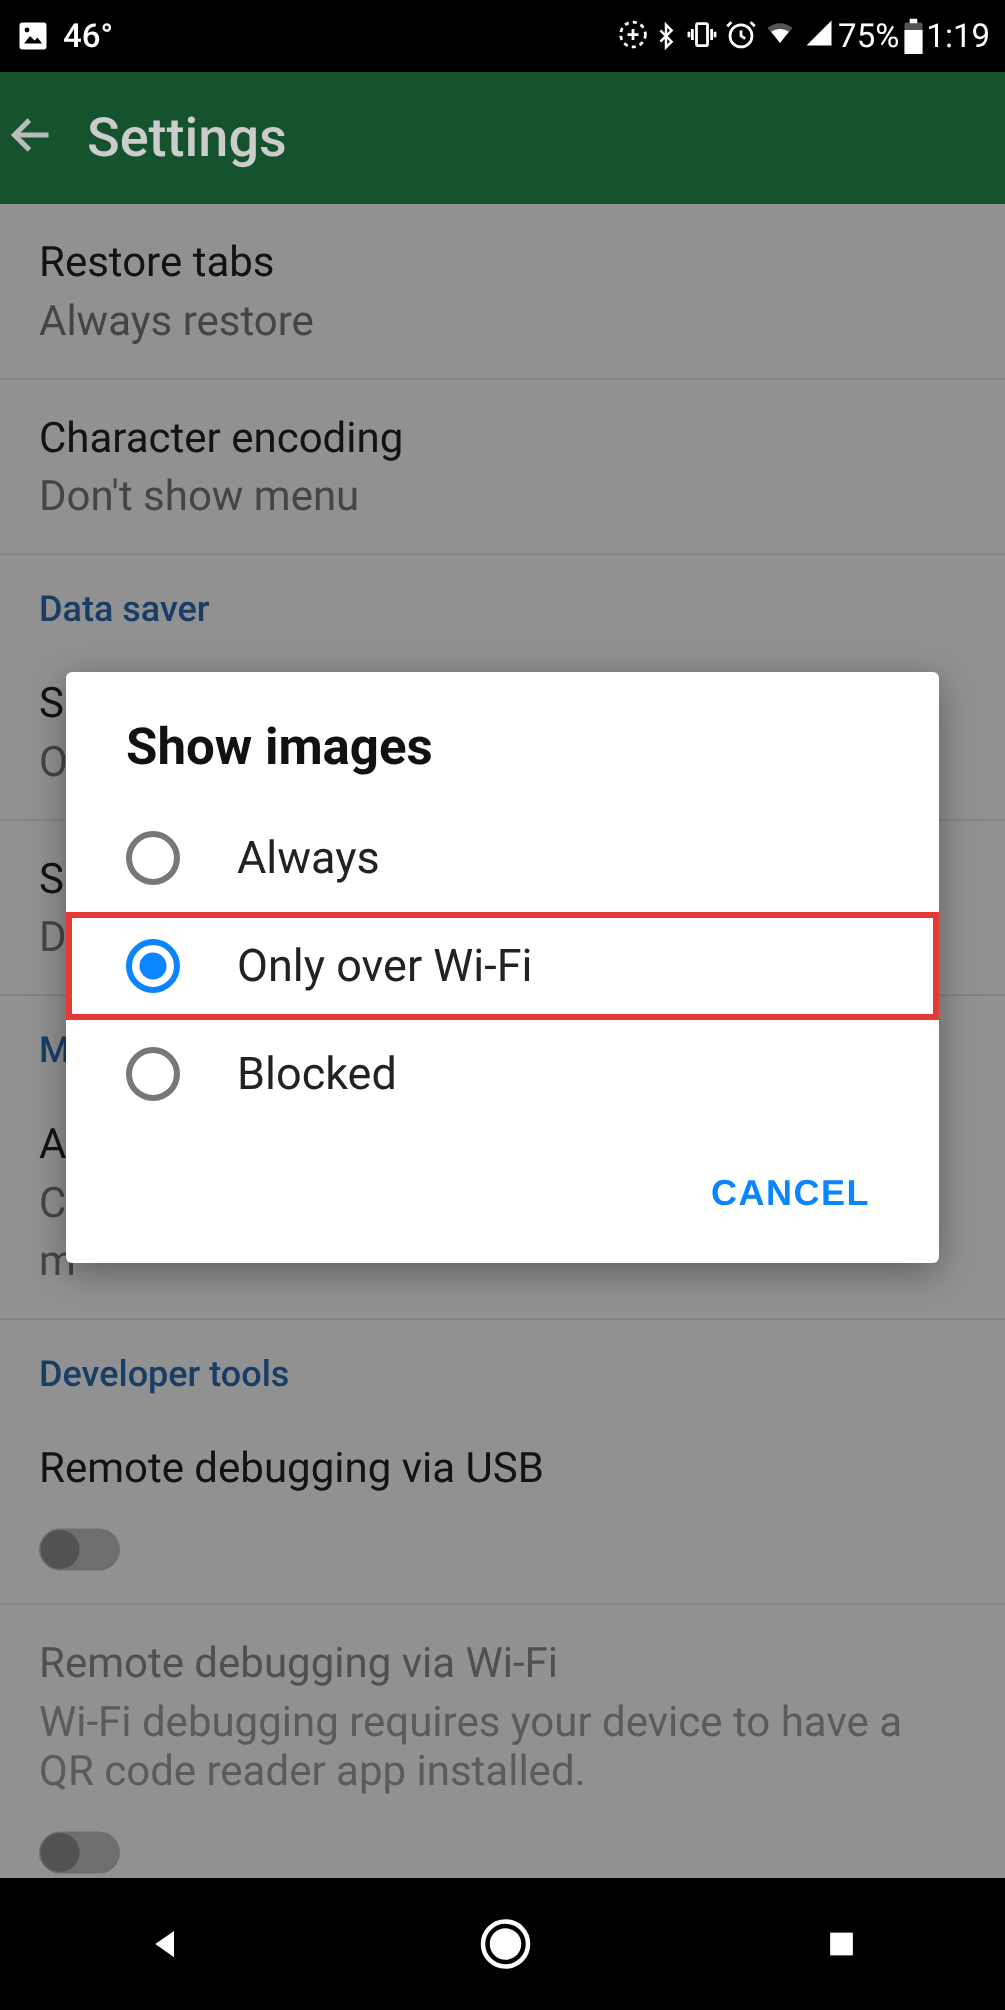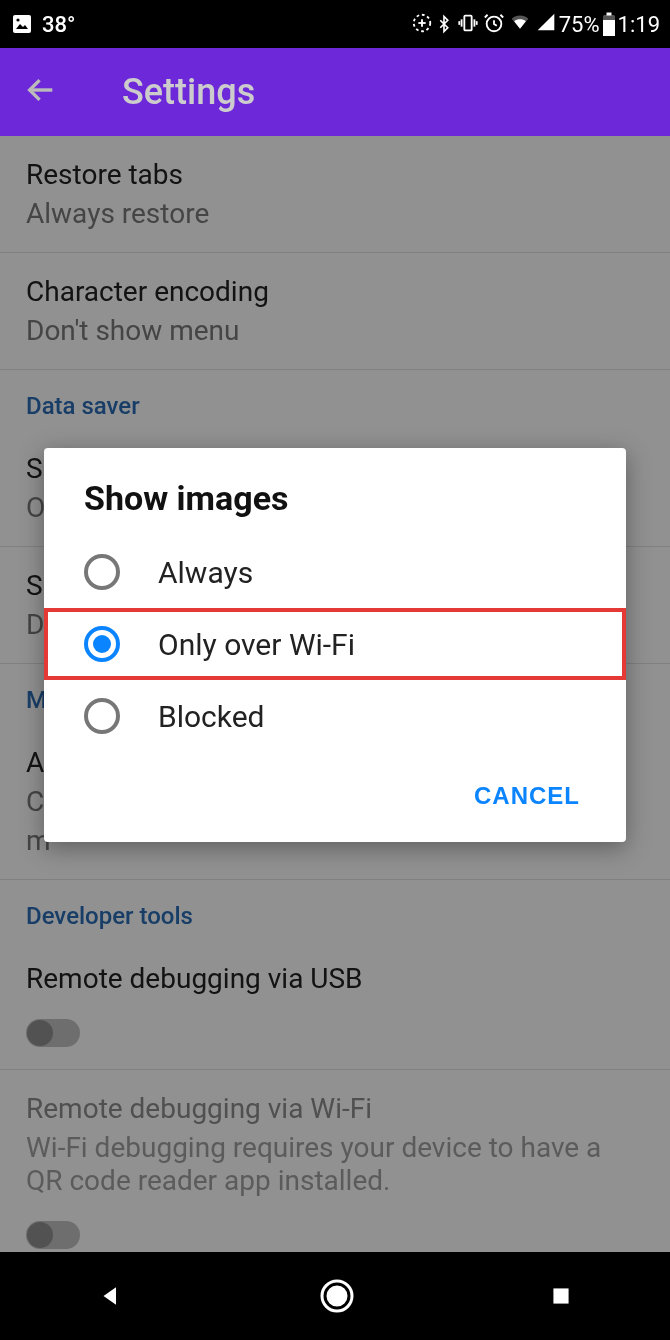--- a/index.html
+++ b/index.html
@@ -6,21 +6,21 @@
   html, body { width: 670px; height: 1340px; overflow: hidden; font-family: Roboto, "Segoe UI", Arial, sans-serif; background:#000; }
   .screen { position: relative; width: 670px; height: 1340px; background: #fafafa; }
 
   
   .status-bar { position:absolute; top:0; left:0; right:0; height:48px; background:#000; color:#fff; display:flex; align-items:center; padding:0 10px; font-size:22px; }
   .status-bar .left { display:flex; align-items:center; gap:8px; }
   .status-bar .right { margin-left:auto; display:flex; align-items:flex-start; gap:2px; }
   .status-bar svg { display:block; }
 
   
-  .app-bar { position:absolute; top:48px; left:0; right:0; height:88px; background:#6d28d9; color:#ccc; display:flex; align-items:center; padding:0 24px;gap:44px; }
+  .app-bar { position:absolute; top:48px; left:0; right:0; height:88px; background:#14532d; color:#ccc; display:flex; align-items:center; padding:0 4px; }
   .app-bar .back { margin-right:20px; color:#ccc; }
   .app-bar .title { font-size:36px; font-weight:500; color:#ccc; }
 
   
   .content { position:absolute; top:136px; left:0; right:0; bottom:88px; background:#fafafa; overflow:hidden; }
   .list-item { padding:22px 26px; }
   .list-item .primary { font-size:28px; color:#222; }
   .list-item .secondary { font-size:28px; color:#777; margin-top:6px; }
   .divider { height:1px; background:#ddd; margin:0; }
   .section-header { padding:22px 26px 10px 26px; font-size:24px; color:#2a6bb3; font-weight:500; }
@@ -62,21 +62,21 @@
 
   <div class="status-bar">
     <div class="left">
       <span>
         <svg width="24" height="24" viewBox="0 0 24 24" fill="#fff">
             <rect x="3" y="3" width="18" height="18" rx="2" fill="#fff"></rect>
             <polygon points="6,17 10,12 13,15 15,13 18,17" fill="#000"></polygon>
             <circle cx="8" cy="8" r="1.6" fill="#000"></circle>
           </svg>
       </span>
-      <span style="font-weight:500;">38°</span>
+      <span style="font-weight:500;">46°</span>
     </div>
     <div class="right">
       <span>
         <svg width="22" height="22" viewBox="0 0 24 24" fill="none" stroke="#fff" stroke-width="2">
             <circle cx="12" cy="12" r="9" stroke-dasharray="3 3"></circle>
             <line x1="12" y1="8" x2="12" y2="16"></line>
             <line x1="8" y1="12" x2="16" y2="12"></line>
           </svg>
       </span>
       <span>

